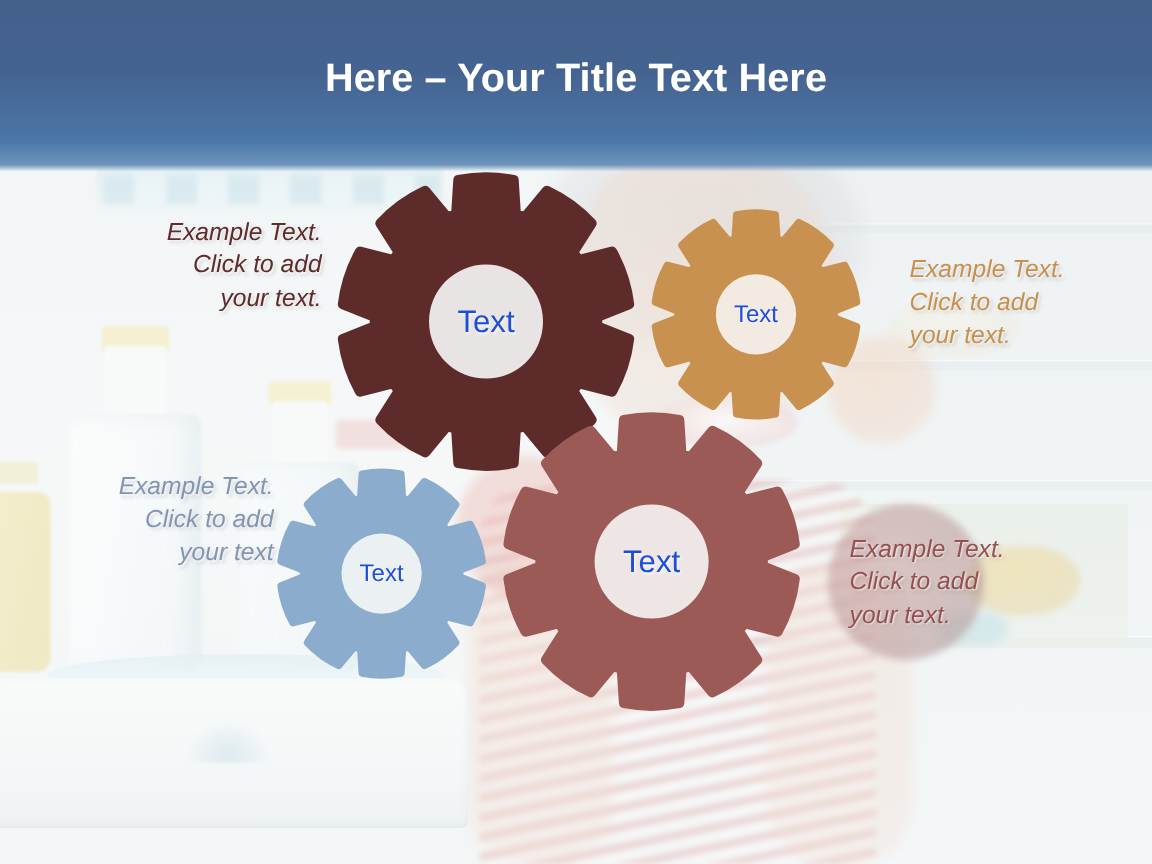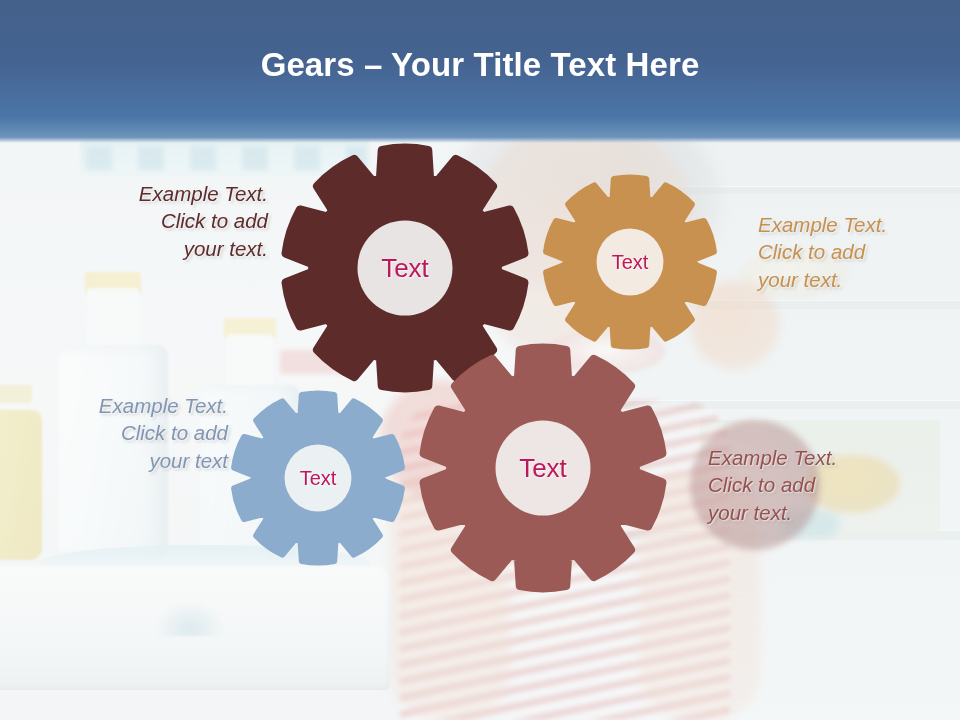--- a/index.html
+++ b/index.html
@@ -191,21 +191,21 @@
   .callout.c-tr{left:758px;top:211px;width:190px;text-align:left;color:#c7904f;}
   .callout.c-bl{left:48px;top:392px;width:180px;text-align:right;color:#8296b4;}
   .callout.c-br{left:708px;top:444px;width:190px;text-align:left;color:#96504e;}
 
   
   .gear{position:absolute;}
   .gear svg{display:block;overflow:visible;}
   .gear .hub-label{
     position:absolute;left:0;top:0;width:100%;height:100%;
     display:flex;align-items:center;justify-content:center;
-    color:#be185d;
+    color:#1d4ed8;
     font-size:26px;
     text-shadow:1px 1px 2px rgba(255,255,255,.8);
     pointer-events:none;
   }
   .gear.g-sm .hub-label{font-size:20px;}
 
   .g-maroon{left:280px;top:143px;width:250px;height:250px;}
   .g-orange{left:542px;top:174px;width:176px;height:176px;}
   .g-blue  {left:230px;top:390px;width:176px;height:176px;}
   .g-brick {left:418px;top:343px;width:250px;height:250px;}
@@ -258,21 +258,21 @@
 
     <div class="layer shelf-left"></div>
     <div class="layer drawer-left"></div>
     <div class="layer drawer-logo"></div>
 
     <div class="veil"></div>
   </div>
 
   <div class="header">
     <div class="header-title">
-      <span class="t-bold">Gears</span><span class="t-light"> – Your Title Text Here</span>
+      <span class="t-bold">Here</span><span class="t-light"> – Your Title Text Here</span>
     </div>
   </div>
 
   <div class="callout c-tl">Example Text.
 Click  to add
 your text.</div>
   <div class="callout c-tr">Example Text.
 Click  to add
 your text.</div>
   <div class="callout c-bl">Example Text.

